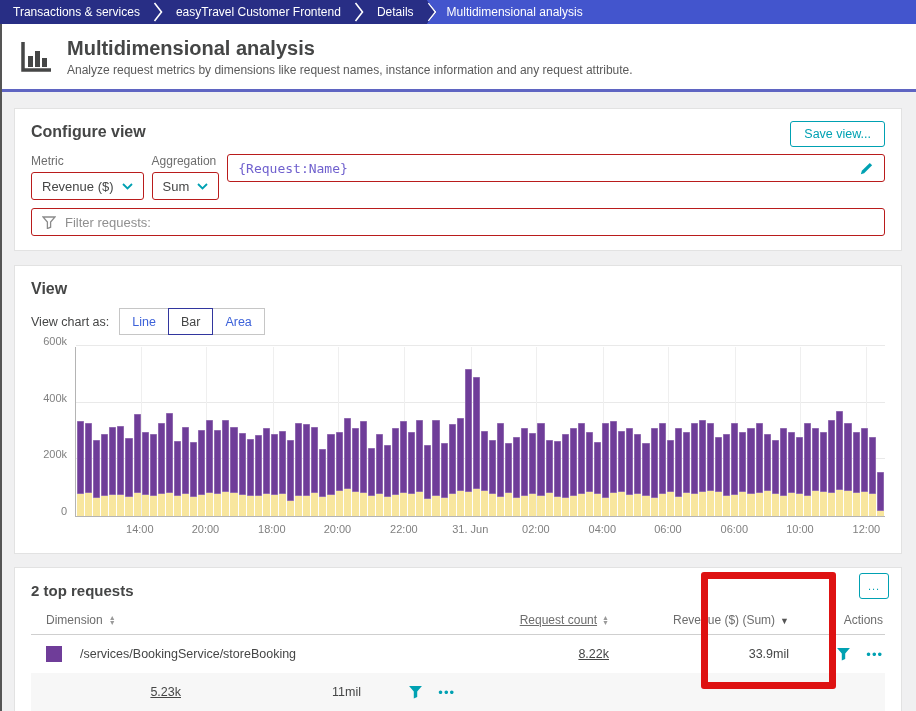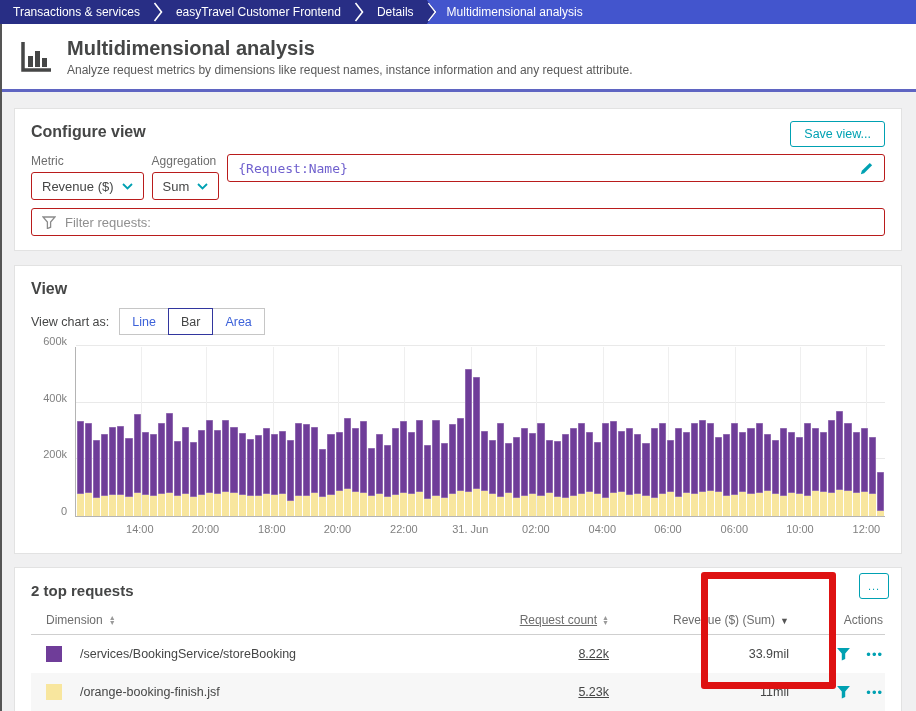--- a/index.html
+++ b/index.html
@@ -668,24 +668,20 @@
     <div class="col-rev">33.9mil</div>
     <div class="col-actions">
       <svg width="15" height="14" viewBox="0 0 14 13">
           <path d="M1 1 H13 L8.6 6 V11.2 L5.4 12.5 V6 Z" fill="#00a1b2"></path>
         </svg>
       <span class="dots">•••</span>
     </div>
   </div>
 
   <div class="t-row alt">
-    <div class="col-dim">
-      <span class="swatch" style="background: rgb(248, 230, 158);"></span>
-      <span>/orange-booking-finish.jsf</span>
-    </div>
     <div class="col-count">5.23k</div>
     <div class="col-rev">11mil</div>
     <div class="col-actions">
       <svg width="15" height="14" viewBox="0 0 14 13">
           <path d="M1 1 H13 L8.6 6 V11.2 L5.4 12.5 V6 Z" fill="#00a1b2"></path>
         </svg>
       <span class="dots">•••</span>
     </div>
   </div>
 </div>

